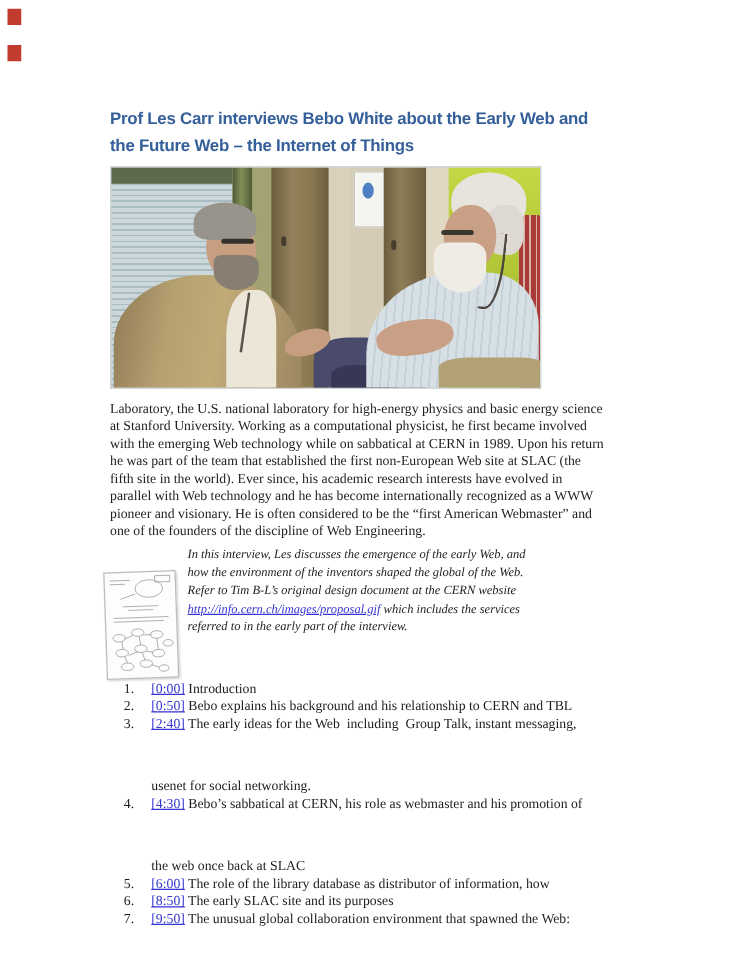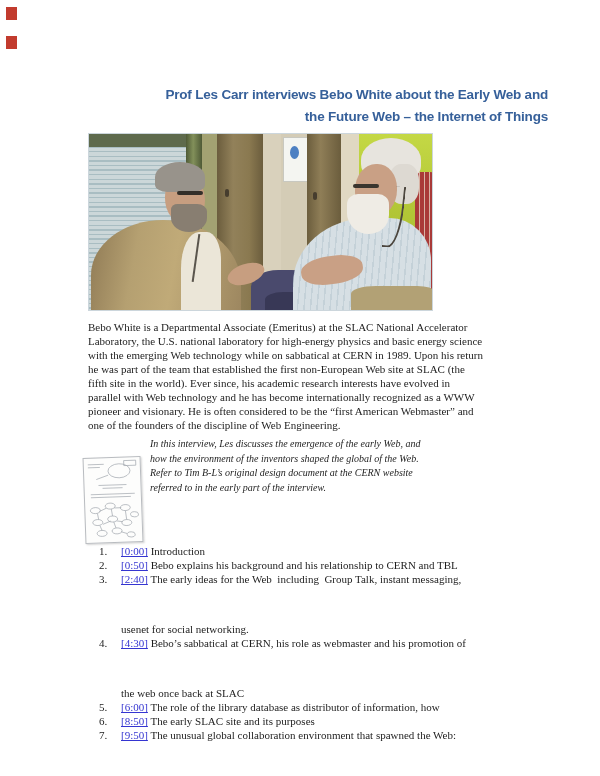--- a/index.html
+++ b/index.html
@@ -5,21 +5,21 @@
   html,body{margin:0;padding:0;background:#fff;}
   .page{position:relative;width:600px;height:776px;background:#ffffff;overflow:hidden;
         font-family:"Liberation Serif",serif;color:#1d1d1d;}
   .mark{position:absolute;left:6px;width:11px;height:13px;background:var(--mark-red,#c23b2e);}
   .mark1{top:7px;} .mark2{top:36px;}
 
   
   .title{position:absolute;left:88px;top:84px;width:460px;
          font-family:"Liberation Sans",sans-serif;font-weight:bold;
          font-size:13.5px;line-height:22px;letter-spacing:-0.2px;
-         color:var(--title-blue,#36609a);text-align:right;}
+         color:var(--title-blue,#36609a);}
 
   
   .photo{position:absolute;left:88px;top:133px;width:345px;height:178px;overflow:hidden;
          background:#d8d0bb;box-sizing:border-box;border:1px solid #ccd6dc;}
   .photo div{position:absolute;}
   .ph-blinds{left:0;top:0;width:97px;height:178px;
      background:repeating-linear-gradient(180deg,#ccd7d9 0 3.2px,#a9bdc2 3.2px 4.6px);}
   .ph-blinds-top{left:0;top:0;width:97px;height:13px;background:#5e6a4c;}
   .ph-frame{left:97px;top:0;width:16px;height:178px;
      background:linear-gradient(90deg,#4f5a36,#82905a 45%,#4f5a36);}
@@ -121,22 +121,22 @@
     <div class="ph-r-pants"></div>
     <div class="ph-r-hair"></div>
     <div class="ph-r-hairside"></div>
     <div class="ph-r-head"></div>
     <div class="ph-r-beard"></div>
     <div class="ph-r-glasses"></div>
     <div class="ph-cord"></div>
   </div>
 
   <div class="bio">
-    <div>Bebo White is a Departmental Associate (Emeritus) at the SLAC National Accelerator</div>
     <div>Laboratory, the U.S. national laboratory for high-energy physics and basic energy science</div>
+    <div>at Stanford University. Working as a computational physicist, he first became involved</div>
     <div>with the emerging Web technology while on sabbatical at CERN in 1989. Upon his return</div>
     <div>he was part of the team that established the first non-European Web site at SLAC (the</div>
     <div>fifth site in the world). Ever since, his academic research interests have evolved in</div>
     <div>parallel with Web technology and he has become internationally recognized as a WWW</div>
     <div>pioneer and visionary. He is often considered to be the “first American Webmaster” and</div>
     <div>one of the founders of the discipline of Web Engineering.</div>
   </div>
 
   <div class="thumb">
     <svg width="56" height="84" viewBox="0 0 56 84">
@@ -171,20 +171,21 @@
         <line x1="14" y1="67" x2="16" y2="72"></line>
           <line x1="35" y1="74" x2="41" y2="76"></line>
       </g>
     </svg>
   </div>
 
   <div class="intro">
     <div>In this interview, Les discusses the emergence of the early Web, and</div>
     <div>how the environment of the inventors shaped the global of the Web.</div>
     <div>Refer to Tim B-L’s original design document at the CERN website</div>
+    <div><a class="doclink">http://info.cern.ch/images/proposal.gif</a><span> which includes the services</span></div>
     <div>referred to in the early part of the interview.</div>
   </div>
 
   <div class="toc">
     <div><span class="num">1.</span><a class="doclink">[0:00]</a><span class="txt"> Introduction</span></div>
     <div><span class="num">2.</span><a class="doclink">[0:50]</a><span class="txt"> Bebo explains his background and his relationship to CERN and TBL</span></div>
     <div><span class="num">3.</span><a class="doclink">[2:40]</a><span class="txt"> The early ideas for the Web  including  Group Talk, instant messaging,</span></div>
     <div class="sub">usenet for social networking.</div>
     <div><span class="num">4.</span><a class="doclink">[4:30]</a><span class="txt"> Bebo’s sabbatical at CERN, his role as webmaster and his promotion of</span></div>
     <div class="sub">the web once back at SLAC</div>

